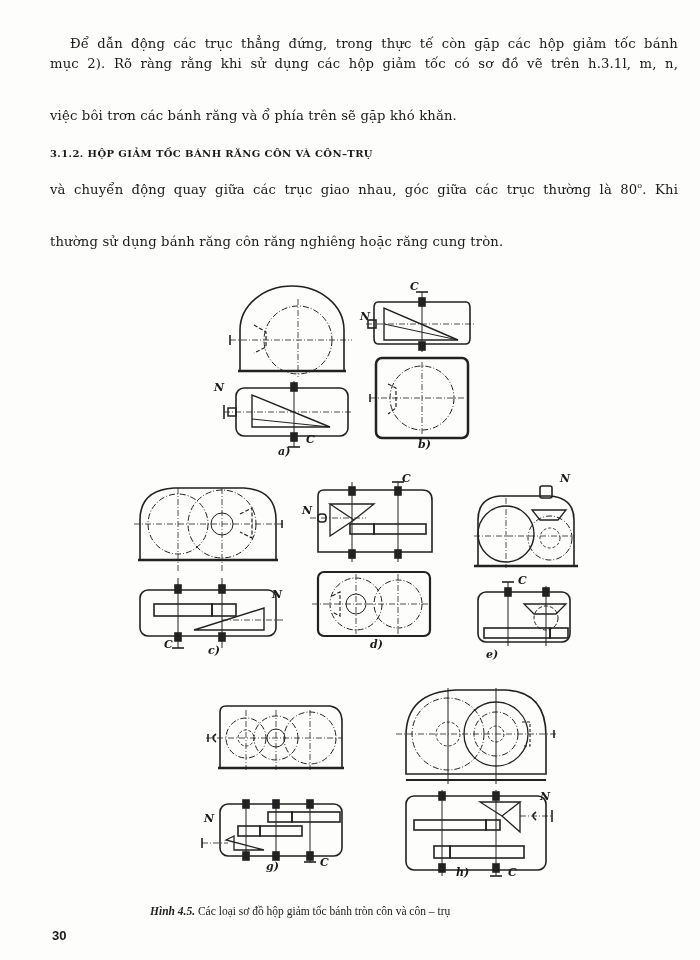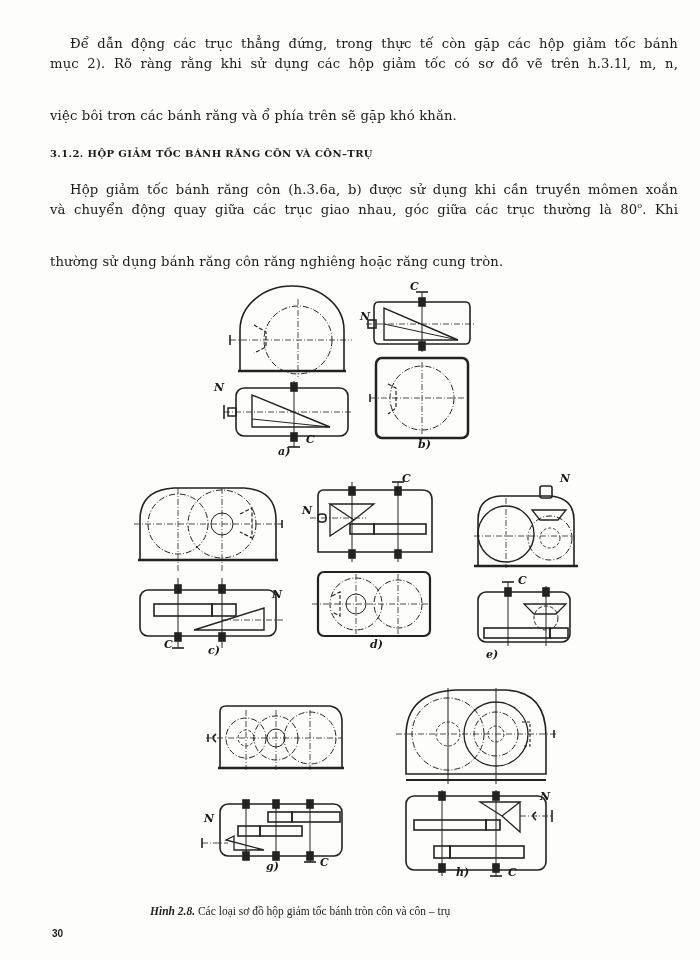--- a/index.html
+++ b/index.html
@@ -29,36 +29,35 @@
     position: absolute; font-family: "DejaVu Serif", serif; font-style: italic; font-weight: bold;
     font-size: 11px;
   }
   #caption {
     position: absolute; left: 150px; top: 905px; font-family: "Liberation Serif", serif;
     font-size: 11.5px; color: #222;
   }
   #caption .fig-ref { font-style: italic; font-weight: bold; }
   #page-number {
     position: absolute; left: 52px; top: 928px; font-family: "Liberation Sans", sans-serif;
-    font-weight: bold; font-size: 10px;
+    font-weight: bold; font-size: 13px;
   }
 </style>
 </head>
 <body>
 
 <div class="para" id="p1">
   <span class="line indent">Để dẫn động các trục thẳng đứng, trong thực tế còn gặp các hộp giảm tốc bánh</span>
   <span class="line">mục 2). Rõ ràng rằng khi sử dụng các hộp giảm tốc có sơ đồ vẽ trên h.3.1l, m, n,</span>
   <span class="line last">việc bôi trơn các bánh răng và ổ phía trên sẽ gặp khó khăn.</span>
 </div>
 
 <div id="heading">3.1.2. HỘP GIẢM TỐC BÁNH RĂNG CÔN VÀ CÔN–TRỤ</div>
 
 <div class="para" id="p2">
-  <span class="line indent">Hộp giảm tốc bánh răng côn (h.3.6a, b) được sử dụng khi cần truyền mômen xoắn</span>
   <span class="line"><span>và chuyển động quay giữa các trục giao nhau, góc giữa các trục thường là 80</span><sup>o</sup><span>. Khi</span></span>
   <span class="line last">thường sử dụng bánh răng côn răng nghiêng hoặc răng cung tròn.</span>
 </div>
 
 <div class="fig" style="left:222px; top:285px;">
   <svg width="140" height="165" viewBox="0 0 140 165">
     <g stroke="#222" fill="none" stroke-width="1.6">
 
       <path d="M18 86 V45 A52 44 0 0 1 122 45 V86 Z"></path>
       <line x1="16" y1="86" x2="124" y2="86" stroke-width="2.5"></line>
@@ -282,15 +281,15 @@
       <path d="M140 130 Q134 134 140 138"></path>
       <line x1="124" y1="134" x2="156" y2="134" stroke-dasharray="6 2 1 2" stroke-width="0.8"></line>
       <line x1="156" y1="128" x2="156" y2="140"></line>
     </g>
   </svg>
   <span class="sublabel" style="left:144px; top:108px;">N</span>
   <span class="sublabel" style="left:112px; top:184px;">C</span>
   <span class="sublabel" style="left:60px; top:184px;">h)</span>
 </div>
 
-<div id="caption"><span class="fig-ref">Hình 2.8.</span><span> Các loại sơ đồ hộp giảm tốc bánh tròn côn và côn – trụ</span></div>
+<div id="caption"><span class="fig-ref">Hình 4.5.</span><span> Các loại sơ đồ hộp giảm tốc bánh tròn côn và côn – trụ</span></div>
 
 <div id="page-number">30</div>
 
 </body></html>

